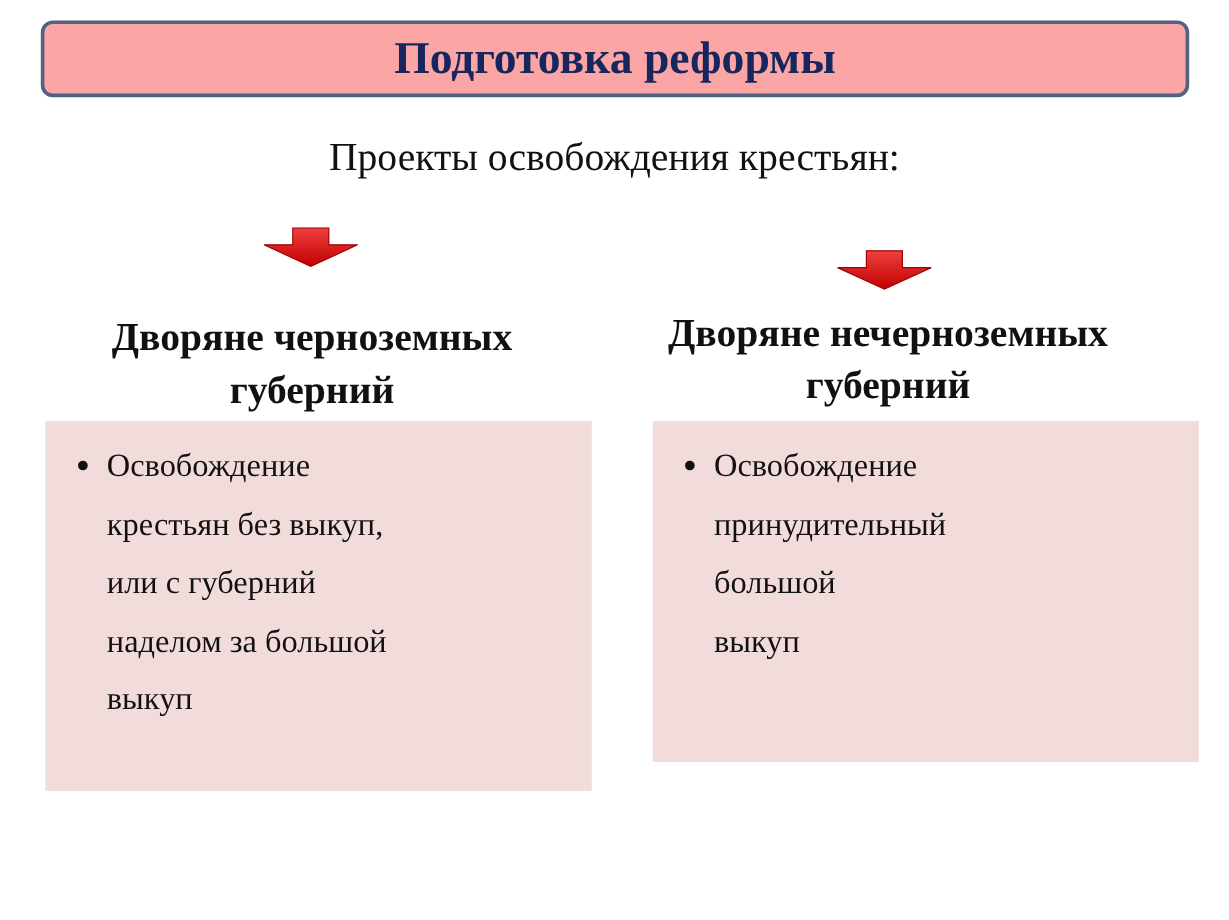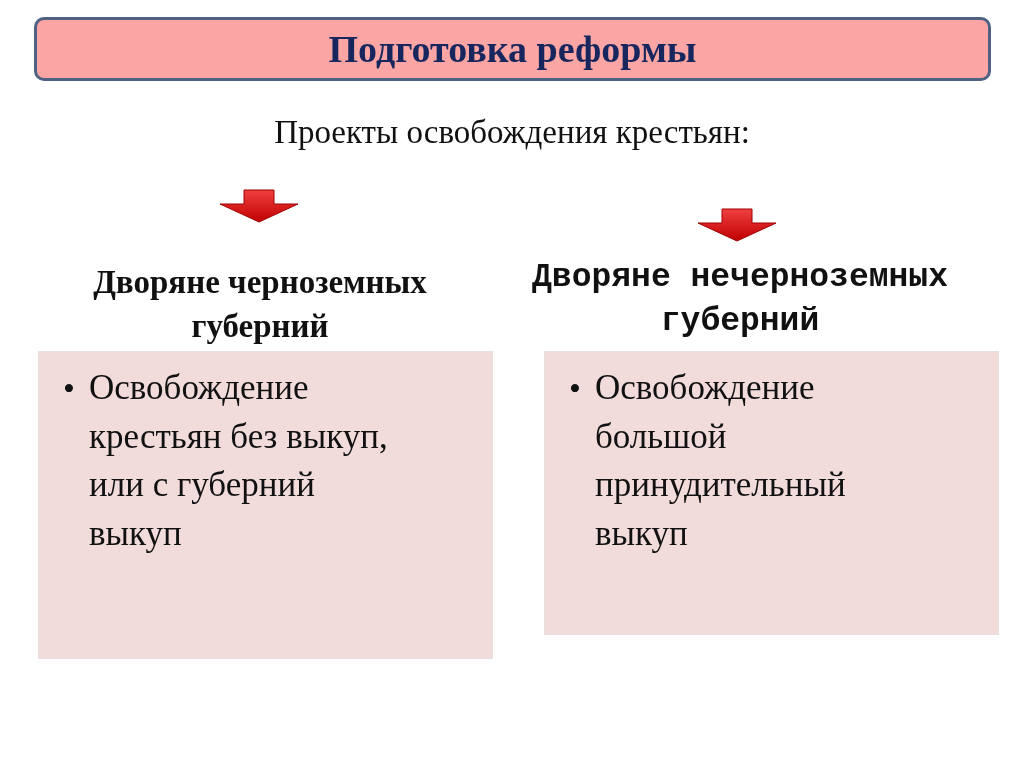--- a/index.html
+++ b/index.html
@@ -9,21 +9,21 @@
                background:#fca5a5; border:3px solid #4f6283; border-radius:10px; box-sizing:border-box;
                display:flex; align-items:center; justify-content:center; }
   .title { font-size:38px; font-weight:bold; color:#17275e; font-family:"Liberation Serif", serif; }
   .subtitle { position:absolute; left:0; width:1024px; top:114px; text-align:center;
               font-size:33px; font-weight:normal; color:#111; }
   .arrow { position:absolute; }
   .col-head { position:absolute; text-align:center; font-size:33px; font-weight:bold; color:#111; line-height:44px; }
   .box { position:absolute; background:#f2dcdb; border:1px solid #e8e0e0; box-sizing:border-box; }
   .bullet-row { display:flex; padding:12px 0 0 10px; }
   .bullet { width:40px; font-size:34px; line-height:49px; color:#111; text-align:center; }
-  .bullet-text { font-size:35px; line-height:48.5px; color:#111; }
+  .bullet-text { font-size:27px; line-height:48.5px; color:#111; }
 </style>
 </head>
 <body>
 
 <div class="title-box">
   <span class="title">Подготовка реформы</span>
 </div>
 
 <div class="subtitle">Проекты освобождения крестьян:</div>
 
@@ -45,40 +45,41 @@
     </linearGradient>
   </defs>
   <path d="M26 2 H56 V16 H80 L41 34 L2 16 H26 Z" fill="url(#ag2)" stroke="#a00000" stroke-width="1"></path>
 </svg>
 
 <div class="col-head" style="left:30px; width:460px; top:248px;margin-top:12px;">
   <div>Дворяне черноземных</div>
   <div>губерний</div>
 </div>
 
-<div class="col-head" style="left:505px; width:470px; top:256px;font-family:Liberation Mono, monospace;">
+<div class="col-head" style="left:505px; width:470px; top:256px;">
   <div>Дворяне нечерноземных</div>
   <div>губерний</div>
 </div>
 
 <div class="box" style="left:38px; top:351px; width:455px; height:308px;">
   <div class="bullet-row">
     <div class="bullet">•</div>
     <div class="bullet-text">
       <div>Освобождение</div>
       <div>крестьян без выкуп,</div>
       <div>или с губерний</div>
+      <div>наделом за большой</div>
       <div>выкуп</div>
     </div>
   </div>
 </div>
 
 <div class="box" style="left:544px; top:351px; width:455px; height:284px;">
   <div class="bullet-row">
     <div class="bullet">•</div>
     <div class="bullet-text">
       <div>Освобождение</div>
+      <div>принудительный</div>
       <div>большой</div>
-      <div>принудительный</div>
       <div>выкуп</div>
     </div>
   </div>
 </div>
 
 </body></html>

